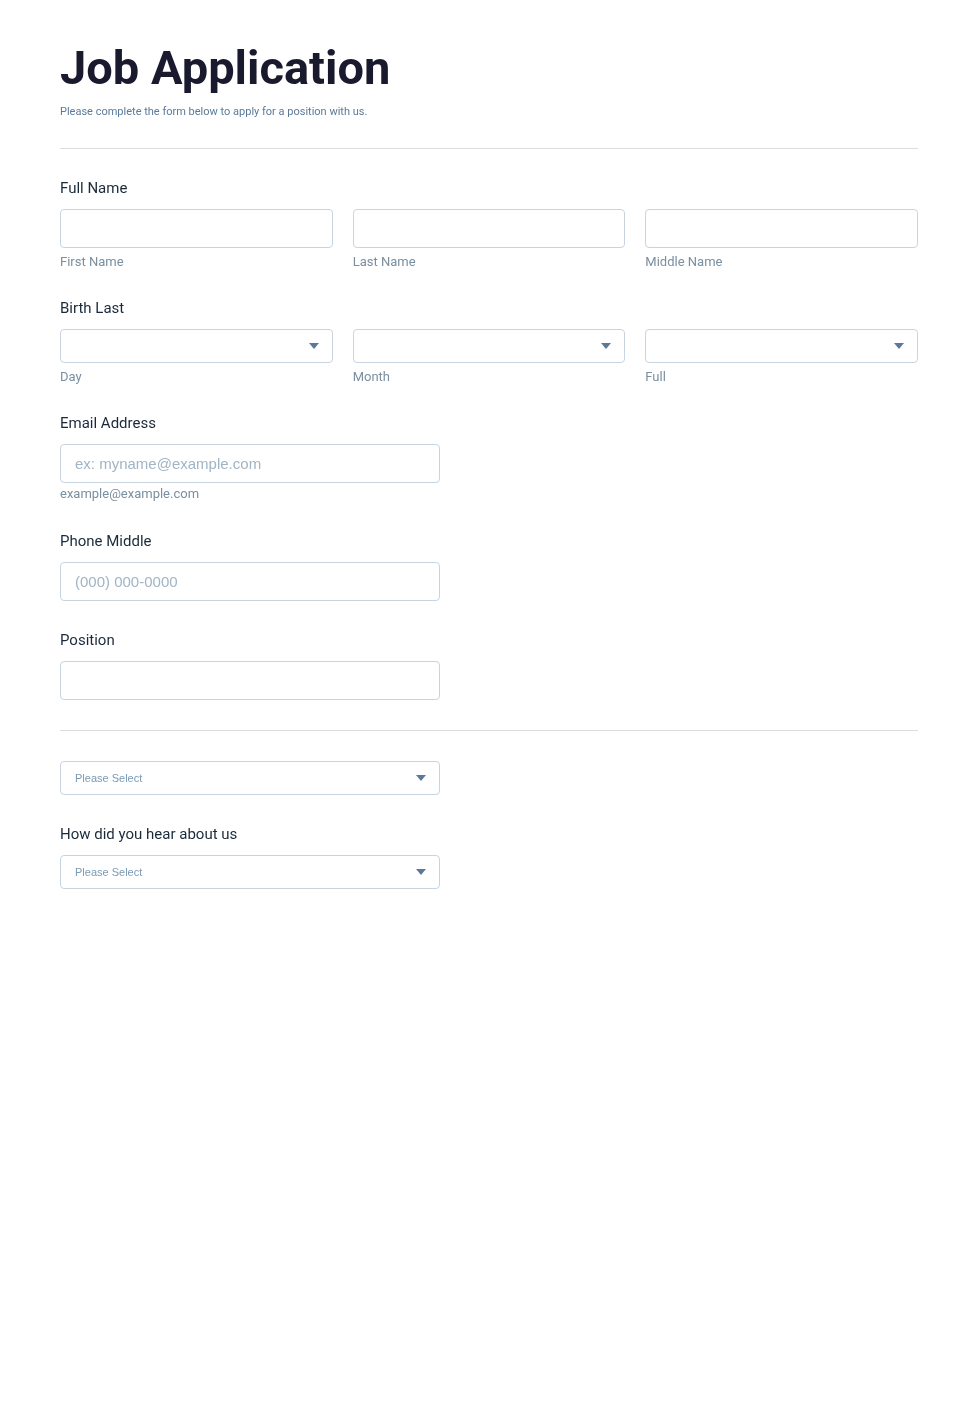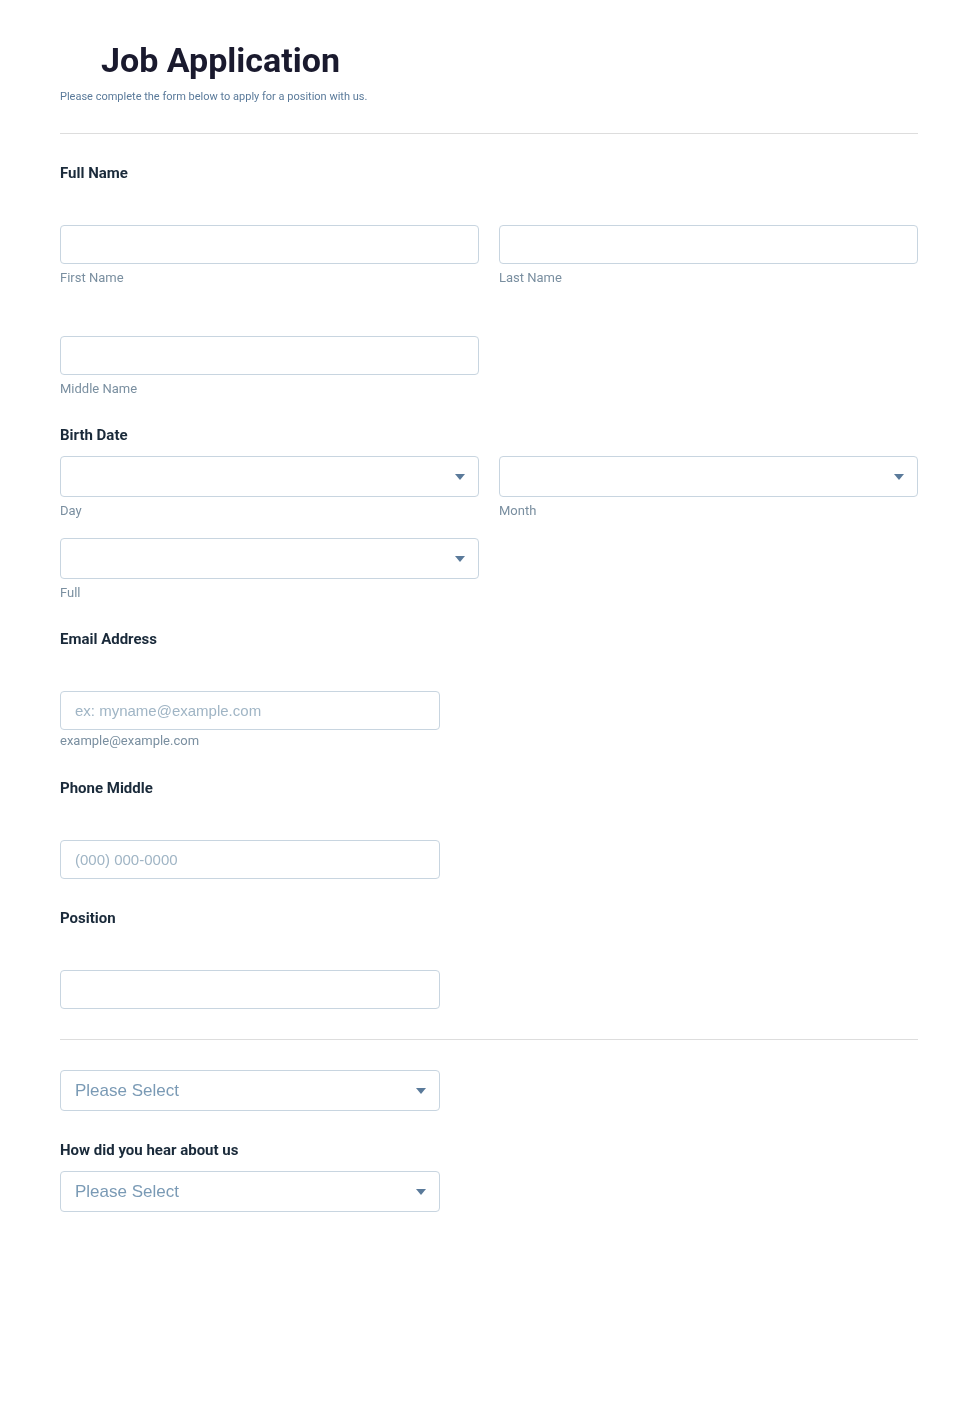--- a/index.html
+++ b/index.html
@@ -14,98 +14,96 @@
       color: #333;
       width: 978px;
       min-height: 1414px;
     }
 
     .page-container {
       padding: 40px 60px;
     }
 
     .page-title {
-      font-size: 34px;
+      font-size: 47px;
       font-weight: 700;
       color: #1a1a2e;
       margin-bottom: 10px;
-      margin-left: 41px;
     }
 
     .page-subtitle {
       font-size: 11px;
       color: #5a7a9a;
       margin-bottom: 30px;
     }
 
     .divider {
       border: none;
       border-top: 1px solid #ddd;
       margin: 10px 0 30px 0;
     }
 
     .section {
       margin-bottom: 30px;
     }
 
     .field-label {
       font-size: 15px;
-      font-weight: 700;
+      font-weight: 400;
       color: #1a2a3a;
       margin-bottom: 12px;
       display: block;
     }
 
     .field-sub-label {
       font-size: 13px;
       color: #7a8fa0;
       margin-top: 6px;
     }
 
     .three-col {
       display: grid;
-      grid-template-columns: 1fr 1fr;
+      grid-template-columns: 1fr 1fr 1fr;
       gap: 20px;
     }
 
     .field-group {
       display: flex;
       flex-direction: column;
     }
 
     input[type="text"],
     input[type="email"],
     input[type="tel"] {
       width: 100%;
       padding: 10px 14px;
       border: 1px solid #c8d5e0;
       border-radius: 4px;
       font-size: 15px;
       color: #333;
       background: #fff;
       outline: none;
-      margin-top: 31px;
     }
 
     input::placeholder {
       color: #a0b5c5;
     }
 
     .email-input-wrapper,
     .phone-input-wrapper,
     .linkedin-input-wrapper {
       width: 380px;
     }
 
     select {
       width: 100%;
       padding: 10px 14px;
       border: 1px solid #c8d5e0;
       border-radius: 4px;
-      font-size: 17px;
+      font-size: 11px;
       color: #333;
       background: #fff;
       appearance: none;
       -webkit-appearance: none;
       cursor: pointer;
       outline: none;
     }
 
     .select-wrapper {
       position: relative;
@@ -174,21 +172,21 @@
         <span class="field-sub-label">Last Name</span>
       </div>
       <div class="field-group">
         <input type="text" placeholder="" style="">
         <span class="field-sub-label">Middle Name</span>
       </div>
     </div>
   </div>
 
   <div class="section">
-    <span class="field-label">Birth Date</span>
+    <span class="field-label">Birth Last</span>
     <div class="three-col">
       <div class="field-group">
         <div class="select-wrapper third-width">
           <select class="placeholder-shown">
             <option value="" selected=""></option>
             <option value="1">1</option>
             <option value="2">2</option>
             <option value="3">3</option>
             <option value="31">31</option>
           </select>

